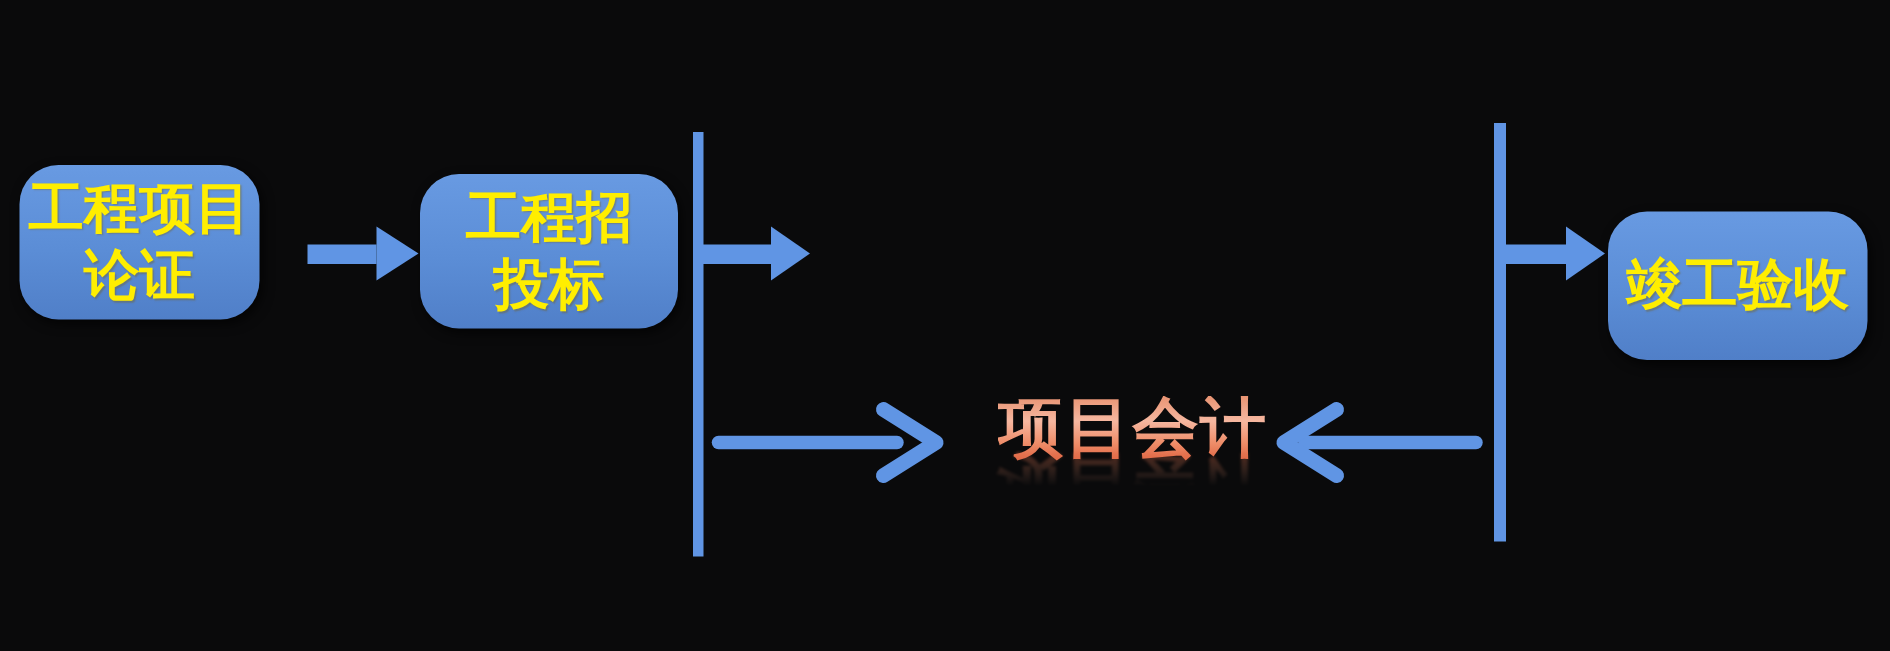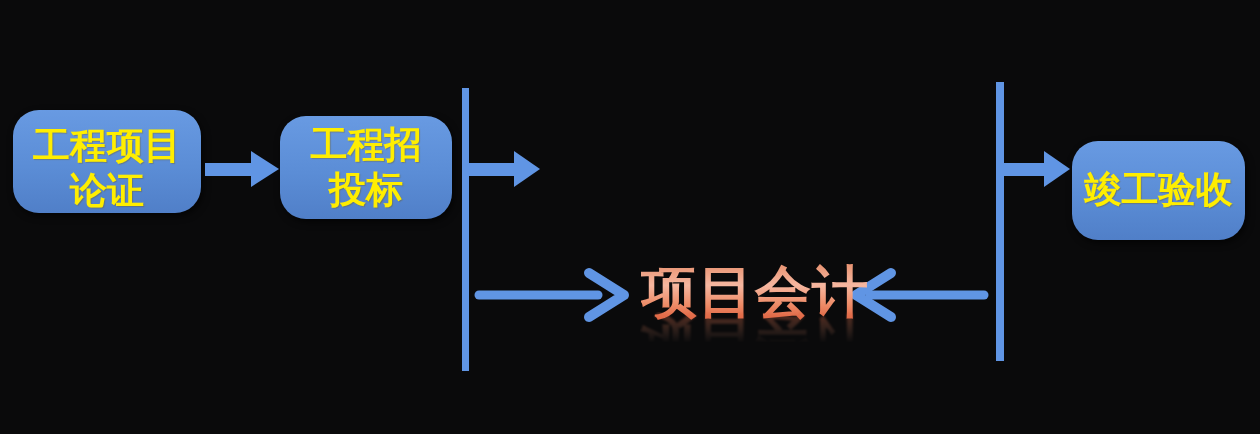--- a/index.html
+++ b/index.html
@@ -28,21 +28,21 @@
   }
   .flow-box .box-label {
     color: #ffee00;
     font-weight: 700;
     font-size: 37px;
     line-height: 1.2;
     text-align: center;
     white-space: pre-line;
     text-shadow: 1px 1px 1px rgba(120,90,0,0.35);
   }
-  #box1 { left: 13px;   top: 110px; width: 188px; height: 103px; align-items: flex-end; }
+  #box1 { left: 13px;   top: 110px; width: 160px; height: 103px; }
   #box2 { left: 280px;  top: 116px; width: 172px; height: 103px; }
   #box3 { left: 537px;  top: 112px; width: 188px; height: 100px; }
   #box4 { left: 802px;  top: 112px; width: 188px; height: 100px; }
   #box5 { left: 1072px; top: 112px; width: 173px; height: 99px; margin-top: 29px;  }
 
   
   .block-arrow { position: absolute; }
   .block-arrow .shaft {
     position: absolute;
     height: 13px;
@@ -85,21 +85,21 @@
   .accounting-wrap {
     position: absolute;
     left: 640px;
     top: 264px;
     width: 230px;
     text-align: center;
     line-height: 1.0;
   }
   .accounting-text {
     display: inline-block;
-    font-size: 56px;
+    font-size: 44px;
     font-weight: 700;
     letter-spacing: 1px;
     background: linear-gradient(180deg, #e89372 0%, #f6b7a0 38%, #ee8c68 72%, #de6240 100%);
     -webkit-background-clip: text;
     background-clip: text;
     color: transparent;
     white-space: nowrap;
   }
   .accounting-reflection {
     display: block;

